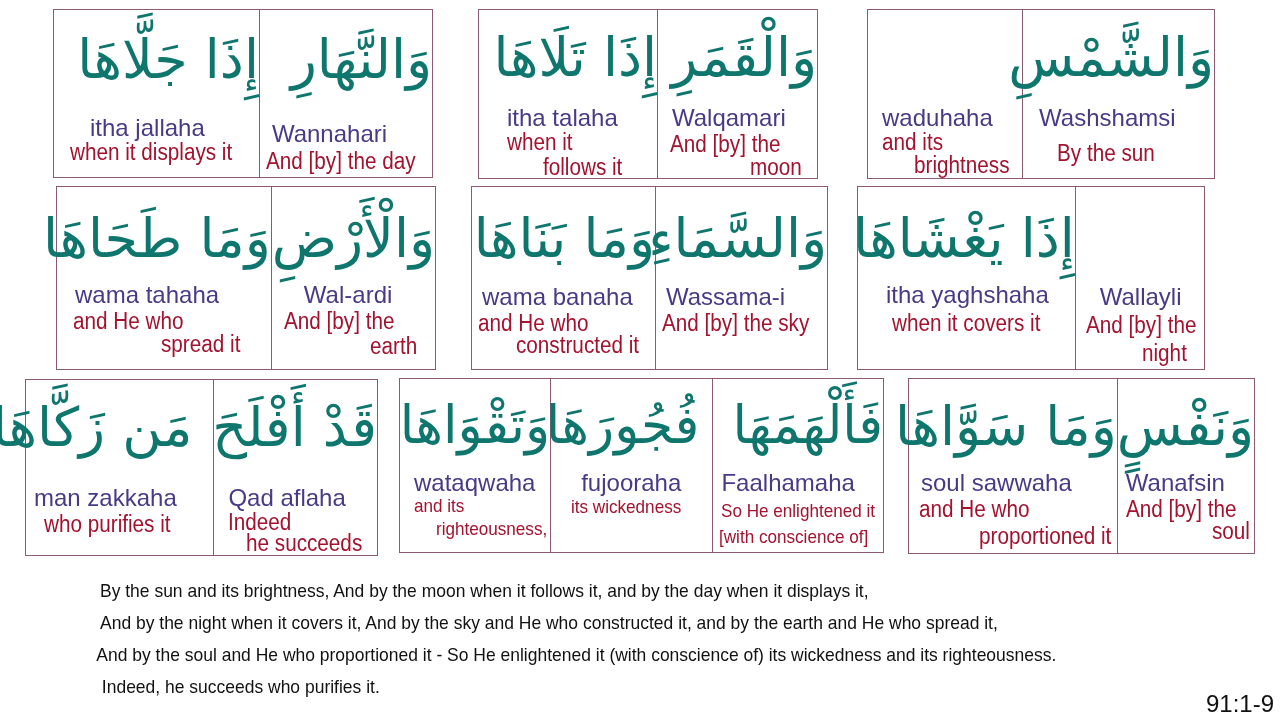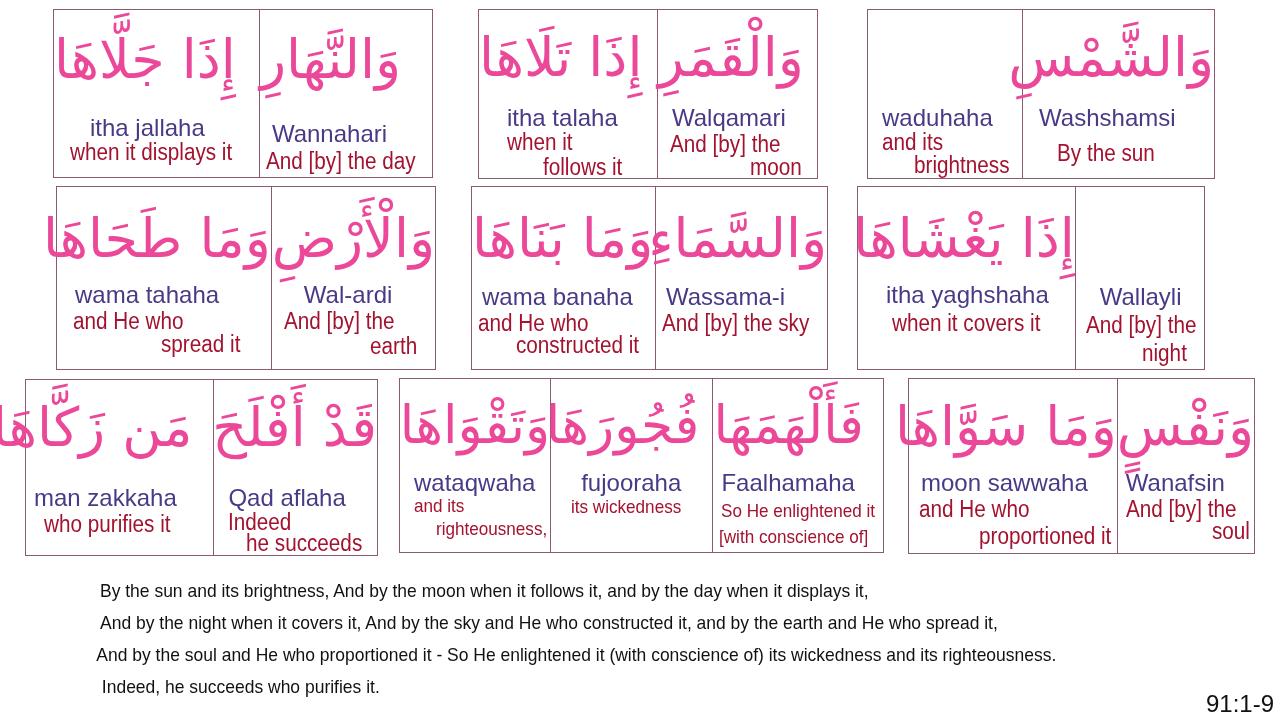--- a/index.html
+++ b/index.html
@@ -10,22 +10,22 @@
     .card {
       position:absolute; display:flex; flex-direction:row;
       border:1.5px solid #8a5a72; box-sizing:border-box; background:#fff;
     }
     .cell {
       position:relative; box-sizing:border-box; height:100%;
       border-left:1.5px solid #8a5a72;
     }
     .cell:first-child { border-left:none; }
     .arabic {
-      position:absolute; left:0; right:0; text-align:left; direction:rtl;
-      font-family:"DejaVu Sans", sans-serif; color:#ec4899; white-space:nowrap;
+      position:absolute; left:0; right:0; text-align:right; direction:rtl;
+      font-family:"DejaVu Sans", sans-serif; color:#0f766e; white-space:nowrap;
     }
     .roman {
       position:absolute; color:#4a3a86; white-space:nowrap;
       font-family:"Liberation Sans", sans-serif;
     }
     .trans {
       position:absolute; color:#a3122e; white-space:nowrap; line-height:1.05;
       font-family:"Liberation Sans", sans-serif; transform:scaleX(0.9); transform-origin:left top;
     }
     .summary {
@@ -151,21 +151,21 @@
     <div class="arabic" style="top:16px;font-size:52px;">فَأَلْهَمَهَا</div>
     <div class="roman" style="left:8px;top:90px;font-size:24px;">Faalhamaha</div>
     <div class="trans" style="left:8px;top:122px;font-size:19px;">So He enlightened it</div>
     <div class="trans" style="left:6px;top:148px;font-size:19px;">[with conscience of]</div>
   </div>
 </div>
 
 <div class="card" style="left:908px;top:378px;width:347px;height:176px;">
   <div class="cell" style="width:212px;">
     <div class="arabic" style="top:16px;font-size:54px;">وَمَا سَوَّاهَا</div>
-    <div class="roman" style="left:12px;top:90px;font-size:24px;">moon sawwaha</div>
+    <div class="roman" style="left:12px;top:90px;font-size:24px;">soul sawwaha</div>
     <div class="trans" style="left:10px;top:118px;font-size:23px;">and He who</div>
     <div class="trans" style="left:70px;top:145px;font-size:23px;">proportioned it</div>
   </div>
   <div class="cell" style="width:140px;">
     <div class="arabic" style="top:16px;font-size:54px;">وَنَفْسٍ</div>
     <div class="roman" style="left:8px;top:90px;font-size:24px;">Wanafsin</div>
     <div class="trans" style="left:8px;top:118px;font-size:23px;">And [by] the</div>
     <div class="trans" style="left:94px;top:140px;font-size:23px;">soul</div>
   </div>
 </div>

